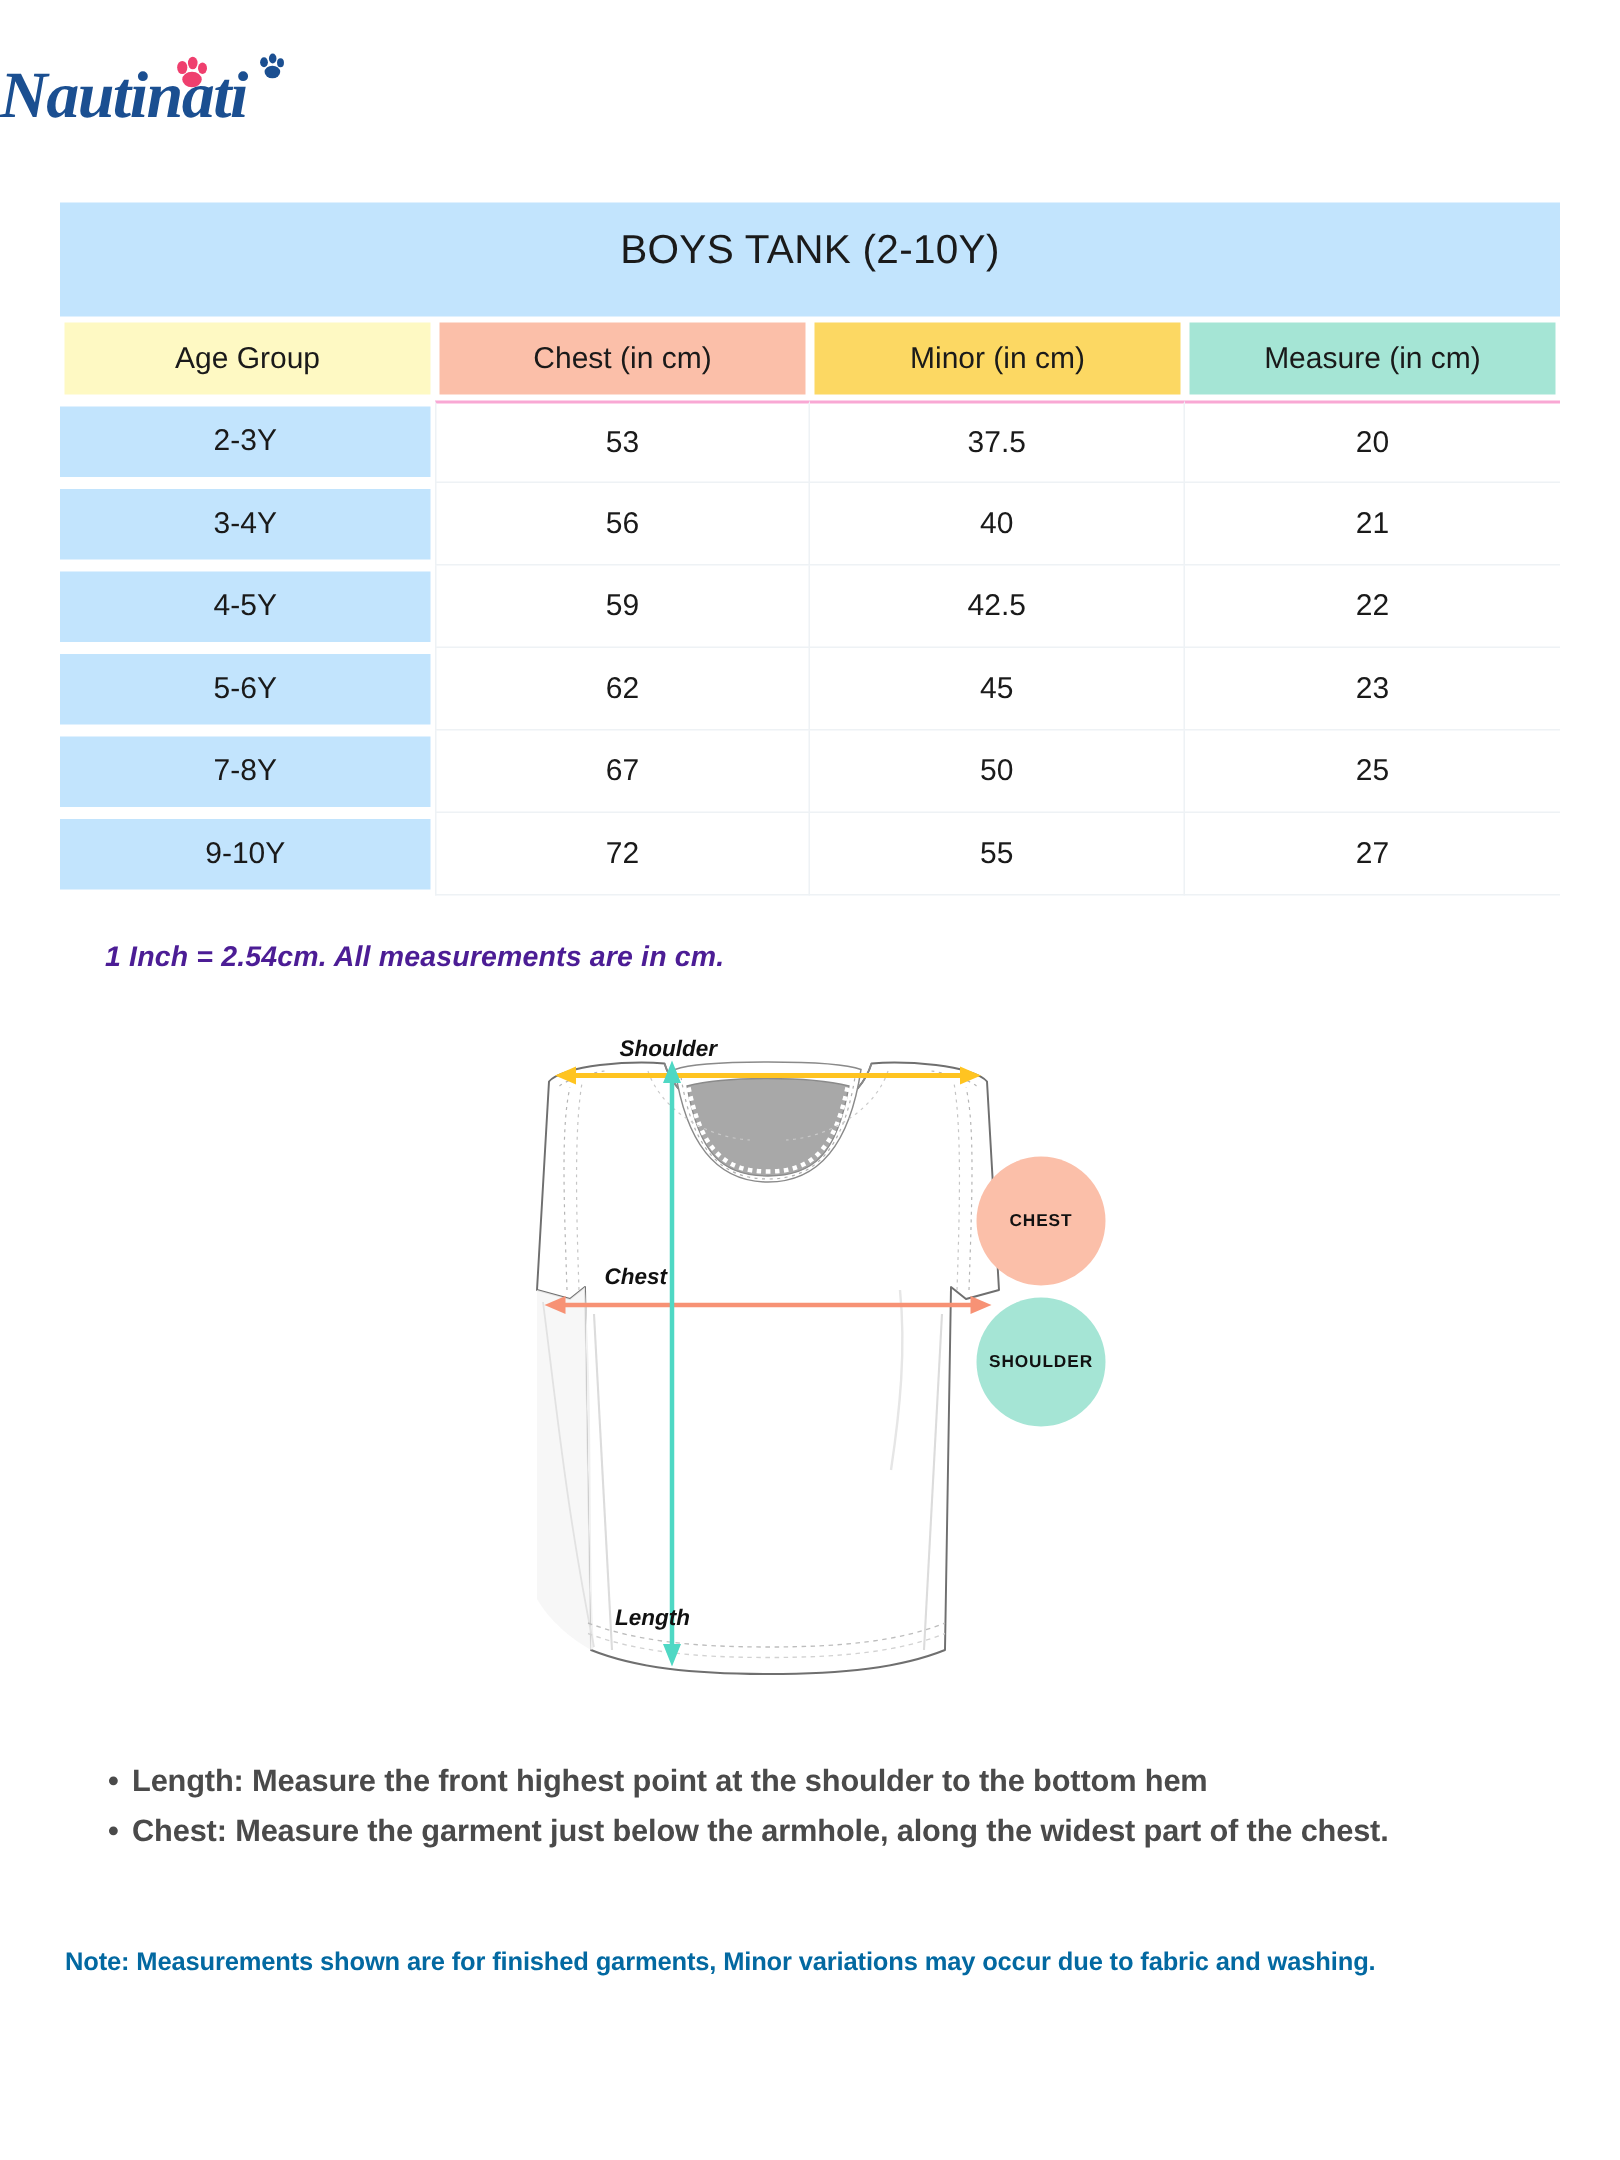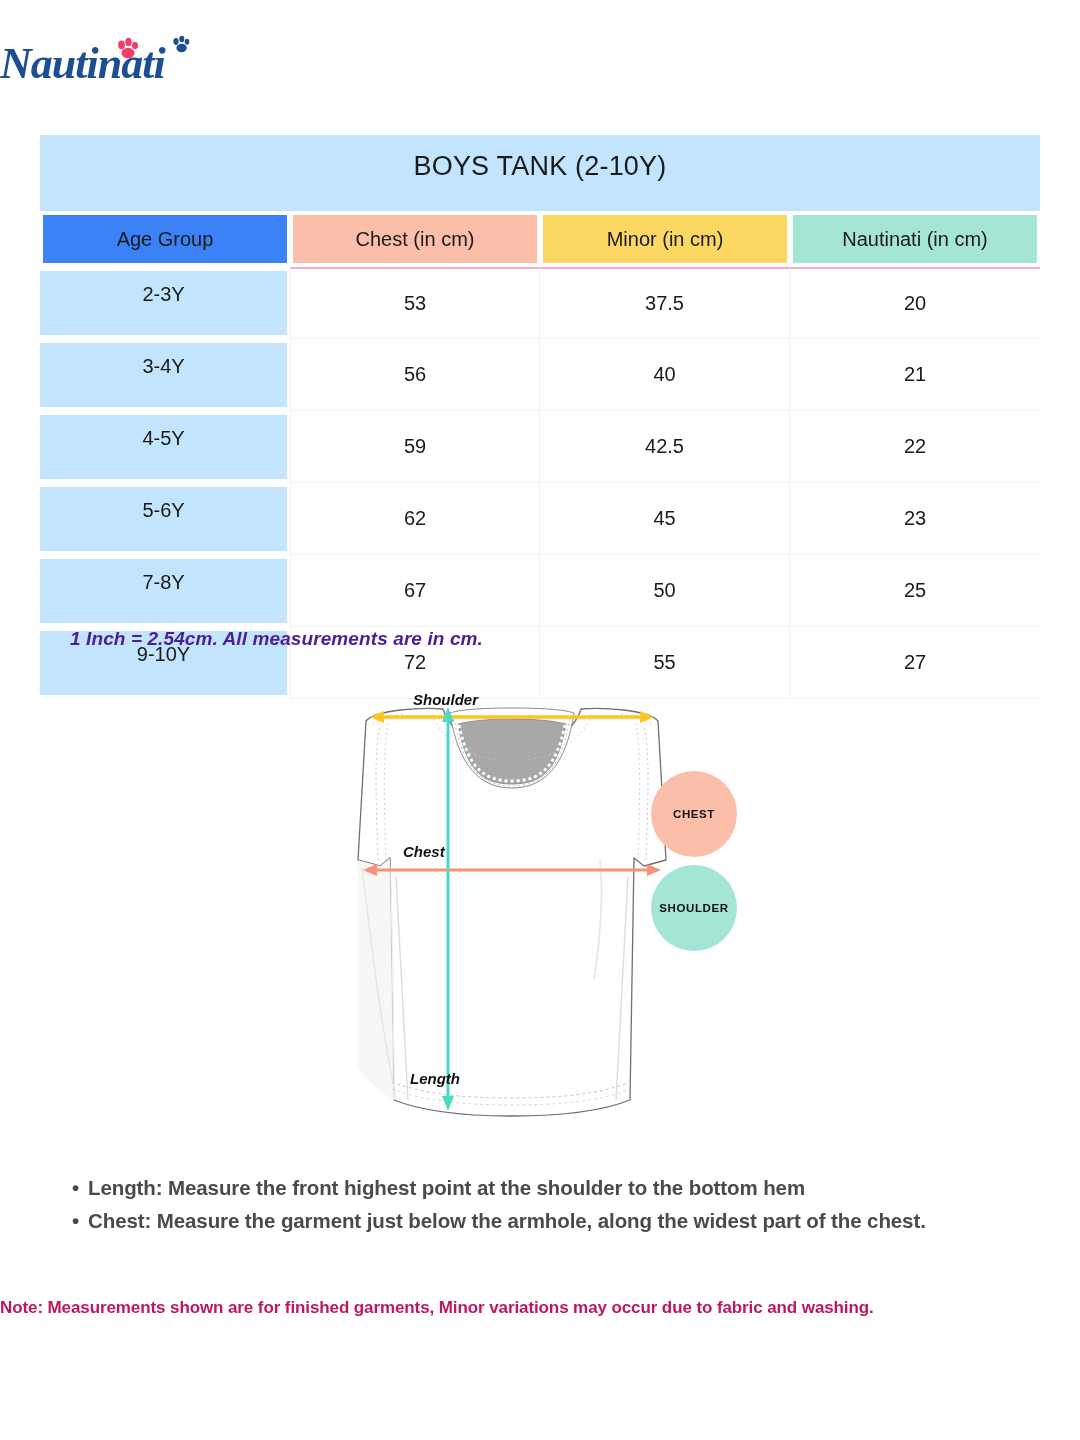--- a/index.html
+++ b/index.html
@@ -66,29 +66,29 @@
   .tbl tbody tr { height: 55px; }
 
   
   .hcell { padding: 0 0; }
   .pill {
     display: block;
     height: 48px;
     line-height: 48px;
     margin: 4px 3px;
   }
-  .pill.green { background: #3b82f6; }
+  .pill.green { background: #fef9c3; }
   .pill.peach { background: #fbbfa9; }
   .pill.yellow { background: #fcd863; }
   .pill.mint  { background: #a5e5d5; }
 
   .agecell { padding: 0; }
   .agepill {
     display: block;
-    height: 64px;
+    height: 47px;
     line-height: 47px;
     margin: 4px 3px 4px 0;
     background: #c2e4fd;
   }
 
   .tbl tbody td.val {
     border-right: 1px solid #eef2f5;
     border-bottom: 1px solid #eef2f5;
   }
   .tbl tbody td.val.last { border-right: none; }
@@ -176,24 +176,24 @@
     width: 16px;
     color: #4a4a4a;
   }
 
   
   .footer-note {
     position: absolute;
     left: 0;
     top: 1298px;
     width: 917px;
-    text-align: left;
+    text-align: right;
     font-size: 17px;
     font-weight: bold;
-    color: #be185d;
+    color: #0369a1;
     letter-spacing: -.1px;
   }
 </style>
 </head>
 <body>
 
 <div class="logo-wrap">
   <svg class="logo-svg" width="200" height="62" viewBox="0 0 200 62">
 
     <g fill="#1b4f91" font-family="'Liberation Serif', serif">
@@ -232,21 +232,21 @@
         <th class="hcell">
           <span class="pill green">Age Group</span>
         </th>
         <th class="hcell">
           <span class="pill peach">Chest (in cm)</span>
         </th>
         <th class="hcell">
           <span class="pill yellow">Minor (in cm)</span>
         </th>
         <th class="hcell">
-          <span class="pill mint">Nautinati (in cm)</span>
+          <span class="pill mint">Measure (in cm)</span>
         </th>
       </tr>
     </thead>
     <tbody>
       <tr>
         <td class="agecell">
           <span class="agepill">2-3Y</span>
         </td>
         <td class="val sep-left">53</td>
         <td class="val">37.5</td>

